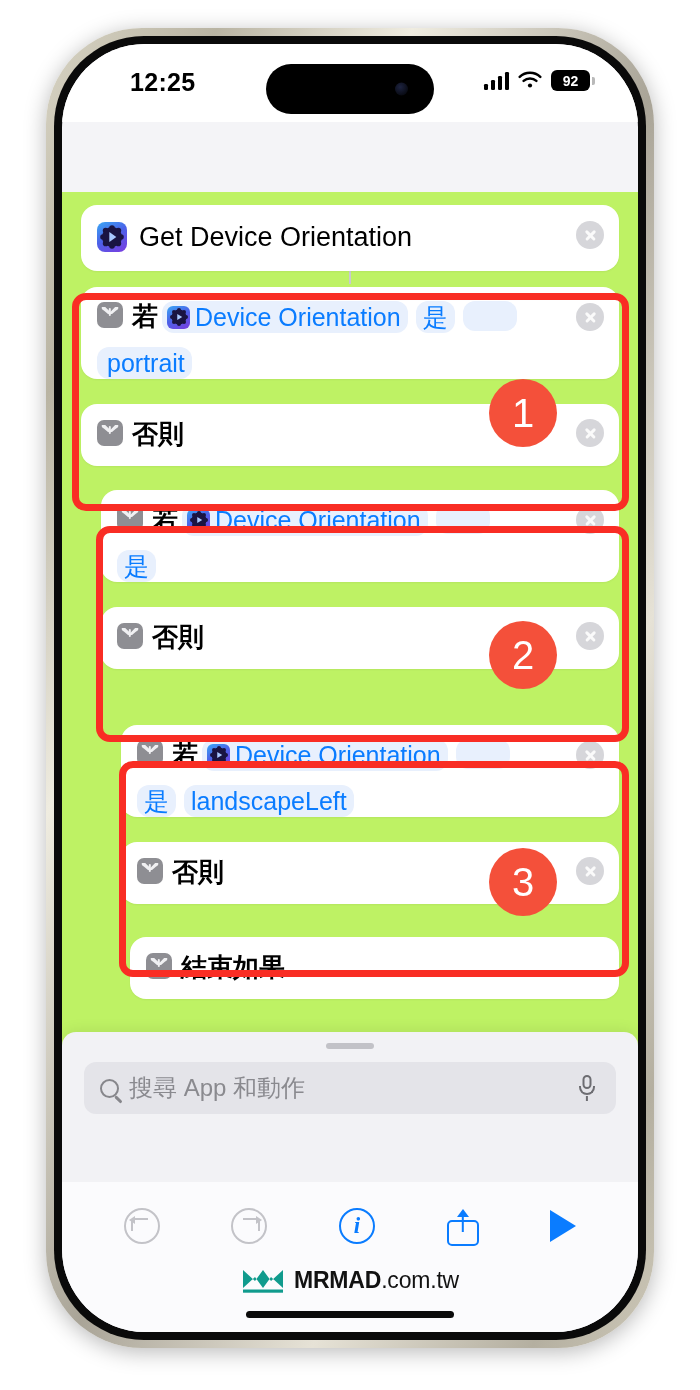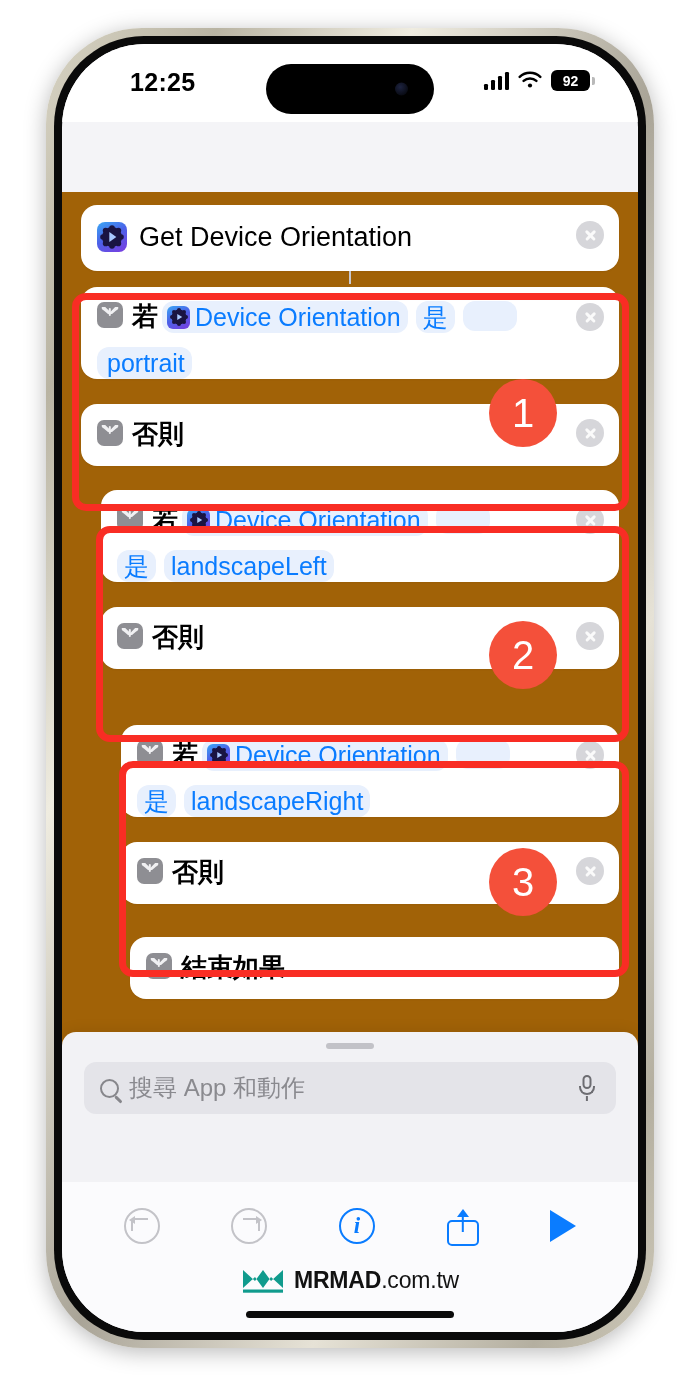--- a/index.html
+++ b/index.html
@@ -119,21 +119,21 @@
     transform:translateY(-2px) rotate(45deg);
   }
   .nav-done{
     position:absolute; right:32px; top:50%; transform:translateY(-50%);
     font-size:25px; color:#0a7cff; font-weight:500;
   }
 
   
   .content{
     position:absolute; top:148px; left:0; width:576px; height:990px;
-    background:#a16207;
+    background:#bef264;
   }
   .card{
     position:absolute;
     background:#ffffff;
     border-radius:16px;
     box-shadow:0 1px 2px rgba(0,0,0,.05);
   }
   .row{
     display:flex; align-items:flex-start;
     padding:14px 16px;
@@ -420,21 +420,20 @@
         <div class="pill var">
           <span class="pill-icon">
               <span class="g"></span>
               <span class="p"></span>
             </span>
           <span>Device Orientation</span>
         </div>
         <div class="pill blank"></div>
         <div style="flex-basis:100%;height:0;"></div>
         <div class="pill" style="margin-left:0;">是</div>
-        <div class="pill">landscapeLeft</div>
       </div>
       <div class="x-btn"></div>
     </div>
 
     <div class="card" style="left:39px; top:415px; width:518px; height:62px;">
       <div class="row" style="padding-top:15px;">
         <div class="ico-y"></div>
         <div class="lbl">否則</div>
       </div>
       <div class="x-btn" style="top:15px;"></div>
@@ -447,21 +446,21 @@
         <div class="pill var">
           <span class="pill-icon">
               <span class="g"></span>
               <span class="p"></span>
             </span>
           <span>Device Orientation</span>
         </div>
         <div class="pill blank"></div>
         <div style="flex-basis:100%;height:0;"></div>
         <div class="pill" style="margin-left:0;">是</div>
-        <div class="pill">landscapeRight</div>
+        <div class="pill">landscapeLeft</div>
       </div>
       <div class="x-btn"></div>
     </div>
 
     <div class="card" style="left:59px; top:650px; width:498px; height:62px;">
       <div class="row" style="padding-top:15px;">
         <div class="ico-y"></div>
         <div class="lbl">否則</div>
       </div>
       <div class="x-btn" style="top:15px;"></div>

